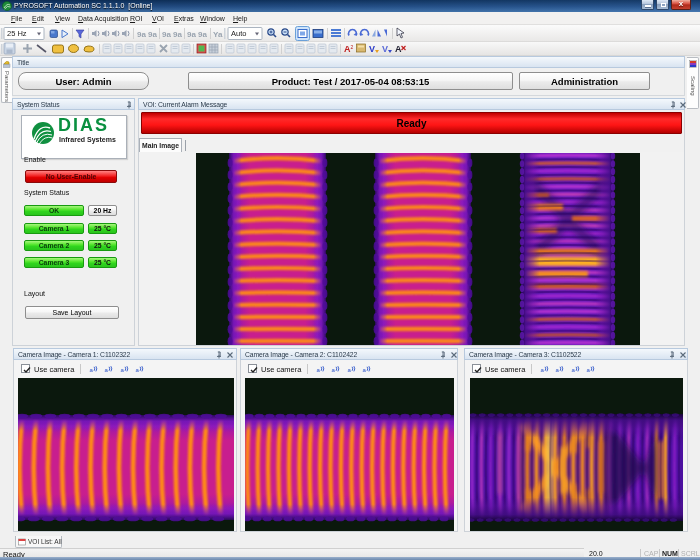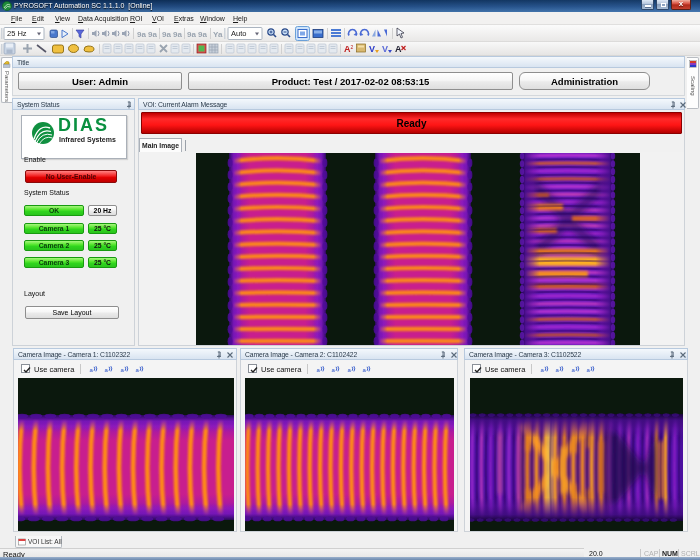--- a/index.html
+++ b/index.html
@@ -325,23 +325,23 @@
   <rect x="1" y="1" width="6" height="2" fill="#d43a2a"></rect>
       <rect x="1" y="3" width="6" height="2" fill="#8a3ac0"></rect>
   <rect x="1" y="5" width="6" height="2" fill="#2a3ac8"></rect>
  </svg>
  <div class="abs" style="left:-8px;top:27px;width:26px;height:8px;transform:rotate(90deg);
   font-size:6px;color:#555;white-space:nowrap;">Scaling</div>
 </div>
 
 <div class="hdr" style="left:12px;top:56px;width:673px;height:12px;padding-left:4px;">Title</div>
 <div class="abs" style="left:12px;top:68px;width:673px;height:28px;background:#f0f0f0;border:1px solid #d4d8dc;border-top:none;"></div>
-<div class="btn7" style="left:18px;top:72px;width:164px;height:18px;font-size:9.5px;line-height:17px;">User: Admin</div>
-<div class="btn7" style="left:188px;top:72px;width:325px;height:18px;font-size:9.5px;line-height:17px;">Product: Test / 2017-02-02 08:53:15</div>
-<div class="btn7" style="left:519px;top:72px;width:131px;height:18px;font-size:9.5px;line-height:17px;border-radius:6px;">Administration</div>
+<div class="btn7" style="left:18px;top:72px;width:131px;height:18px;font-size:9.5px;line-height:17px;border-radius:8px;">User: Admin</div>
+<div class="btn7" style="left:188px;top:72px;width:325px;height:18px;font-size:9.5px;line-height:17px;">Product: Test / 2017-05-04 08:53:15</div>
+<div class="btn7" style="left:519px;top:72px;width:131px;height:18px;font-size:9.5px;line-height:17px;">Administration</div>
 
 <div class="hdr" style="left:12px;top:98px;width:123px;height:12px;padding-left:4px;">System Status
  <svg class="abs" style="left:112px;top:2px" width="8" height="8" viewBox="0 0 8 8">
       <path d="M4 0.5 L4 5 M2 5.5 L6 5.5 M4 5.5 L4 7.5 M2.8 1 L5.2 1 L5.2 5 L2.8 5" stroke="#5a6a7a" stroke-width=".9" fill="none"></path>
     </svg>
 </div>
 <div class="abs" style="left:12px;top:110px;width:123px;height:236px;background:#f0f0f0;border:1px solid #cdd2d8;border-top:none;"></div>
 
 <div class="abs" style="left:21px;top:115px;width:106px;height:44px;background:#fff;border:1px solid #aab0b8;box-shadow:1px 1px 1px rgba(0,0,0,.12);">
  <svg class="abs" style="left:9px;top:5px" width="24" height="24" viewBox="0 0 24 24">

